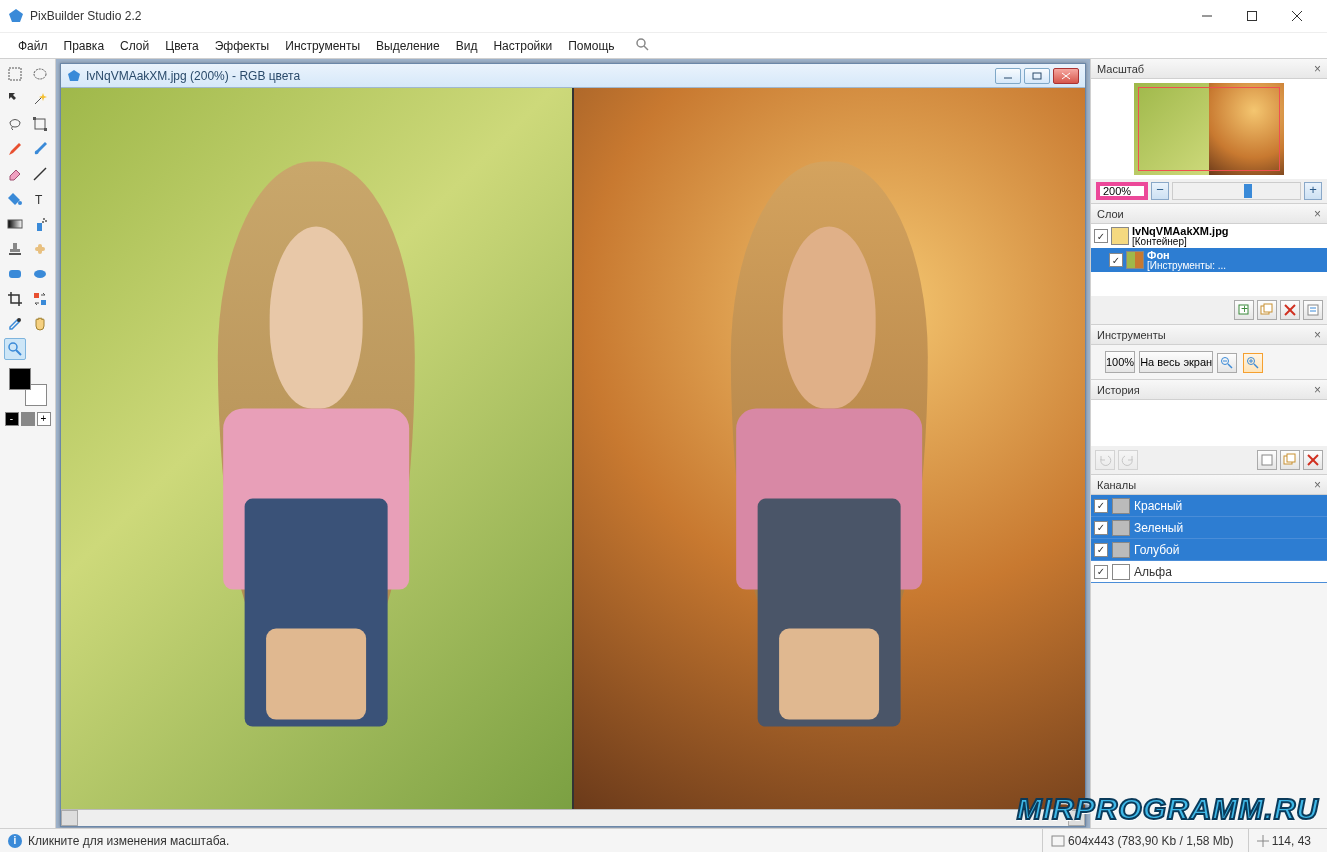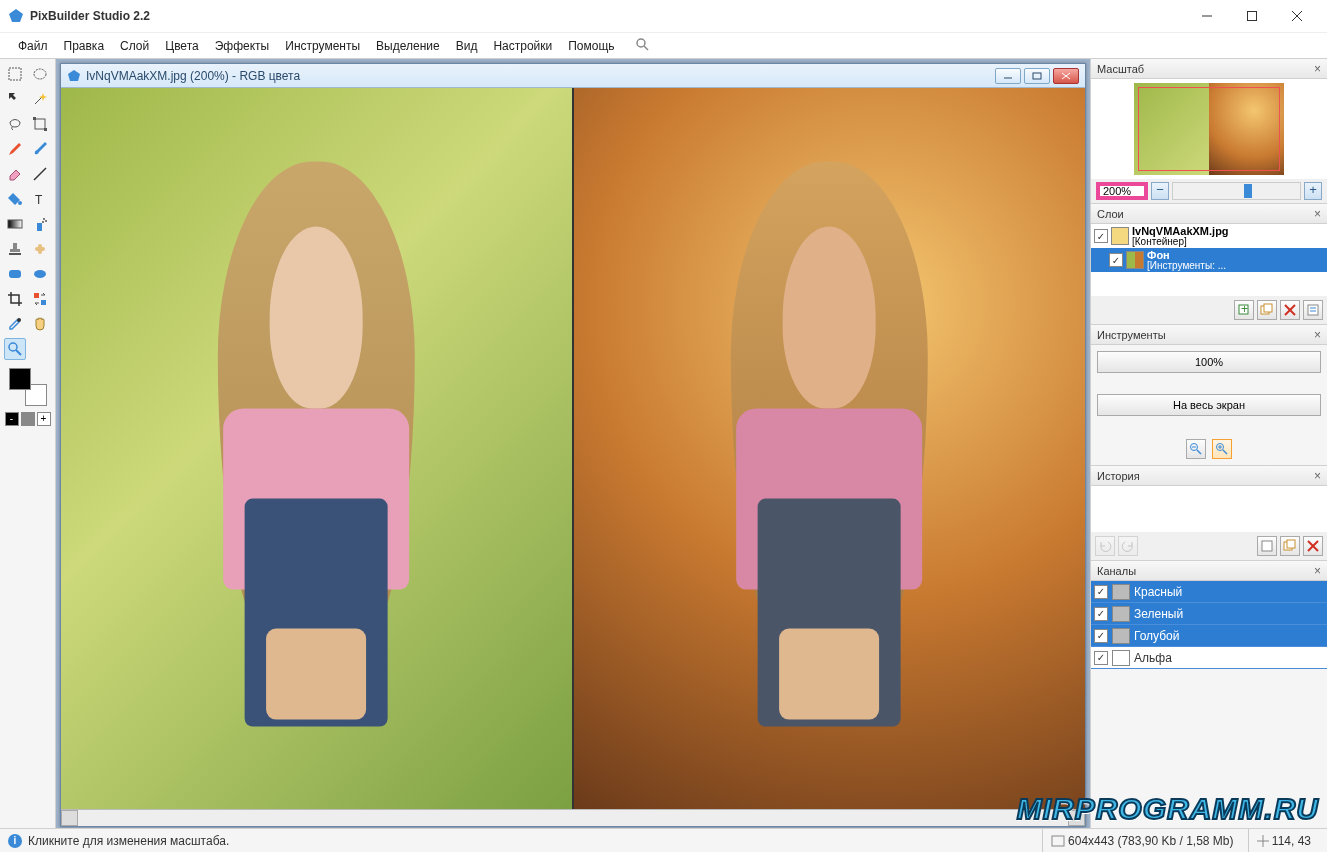--- a/index.html
+++ b/index.html
@@ -1,17 +1,17 @@
 <!DOCTYPE html>
 <html><head>
 <meta charset="utf-8">
 <style>
 * { box-sizing: border-box; margin: 0; padding: 0; font-family: "Segoe UI", Tahoma, sans-serif; font-size: 12px; }
 body { width: 1327px; height: 852px; background: #fff; overflow: hidden; position: relative; }
-.titlebar { height: 15px; background: #fff; display: flex; align-items: center; padding: 16px 8px; border-bottom: 1px solid #eee; font-weight: bold; }
+.titlebar { height: 15px; background: #fff; display: flex; align-items: center; padding: 16px 8px; border-bottom: 1px solid #eee; }
 .titlebar .logo { width: 16px; height: 16px; margin-right: 6px; }
 .titlebar .title { font-size: 12px; color: #333; }
 .winbtns { margin-left: auto; display: flex; }
 .winbtns div { width: 45px; height: 28px; display: flex; align-items: center; justify-content: center; color: #333; }
 .winbtns svg { width: 10px; height: 10px; }
 .menubar { height: 26px; display: flex; align-items: center; padding: 0 12px; gap: 4px; border-bottom: 1px solid #d0d0d0; }
 .menubar span { padding: 3px 6px; color: #222; cursor: default; }
 .menubar .search-ico { margin-left: 4px; color: #888; }
 .main { display: flex; height: 772px; }
 .toolbox { width: 56px; background: #f5f5f5; border-right: 1px solid #d0d0d0; padding: 4px 4px; display: flex; flex-direction: column; align-items: center; }
@@ -72,21 +72,21 @@
 .layer-row.sel { background: #2d7dd2; color: #fff; }
 .lchk { width: 14px; height: 14px; border: 1px solid #888; background: #fff; display:flex;align-items:center;justify-content:center; font-size:10px; color:#333;}
 .lthumb { width: 18px; height: 18px; background: #ddd; border: 1px solid #888; }
 .lthumb.folder { background:#f5d980; }
 .ltxt { display: flex; flex-direction: column; line-height: 1; flex:1; overflow:hidden; }
 .ltxt .l1 { font-size: 11px; font-weight: bold; white-space:nowrap; }
 .ltxt .l2 { font-size: 10px; white-space:nowrap; }
 .layer-btns { display: flex; justify-content: flex-end; gap: 3px; padding: 4px; background: #f0f0f0; }
 .ibtn { width: 20px; height: 20px; border: 1px solid #aaa; background: linear-gradient(#fdfdfd,#e5e5e5); display:flex;align-items:center;justify-content:center; }
 .ibtn svg { width:14px; height:14px; }
-.instr-body { padding: 6px; display: flex; flex-direction: column; gap: 21px; align-items: stretch; }
+.instr-body { padding: 6px; display: flex; gap: 4px; align-items: stretch; margin-left: 8px; }
 .wbtn { height: 22px; border: 1px solid #aaa; background: linear-gradient(#fdfdfd,#e5e5e5); font-size: 11px; text-align: center; line-height: 20px; }
 .zoom-btns { display: flex; justify-content: center; gap: 6px; margin-top: 2px; }
 .zoom-btns .ibtn.sel { border-color:#f5a030; background:linear-gradient(#fff5e5,#ffe4b8); }
 .hist-body { background: #fff; min-height: 24px; }
 .hist-row { display: flex; align-items: center; height: 22px; background: #2d7dd2; color: #fff; padding: 0 3px; gap: 4px; }
 .hist-btns { display: flex; padding: 4px; gap: 3px; background: #f0f0f0; }
 .hist-btns .spacer { flex: 1; }
 .chan-body { background: #fff; }
 .chan-row { display: flex; align-items: center; height: 22px; background: #2d7dd2; color: #fff; padding: 0 3px; gap: 4px; border-bottom:1px solid #4a8dd8; }
 .chan-row.alpha { background:#fff; color:#333; }

